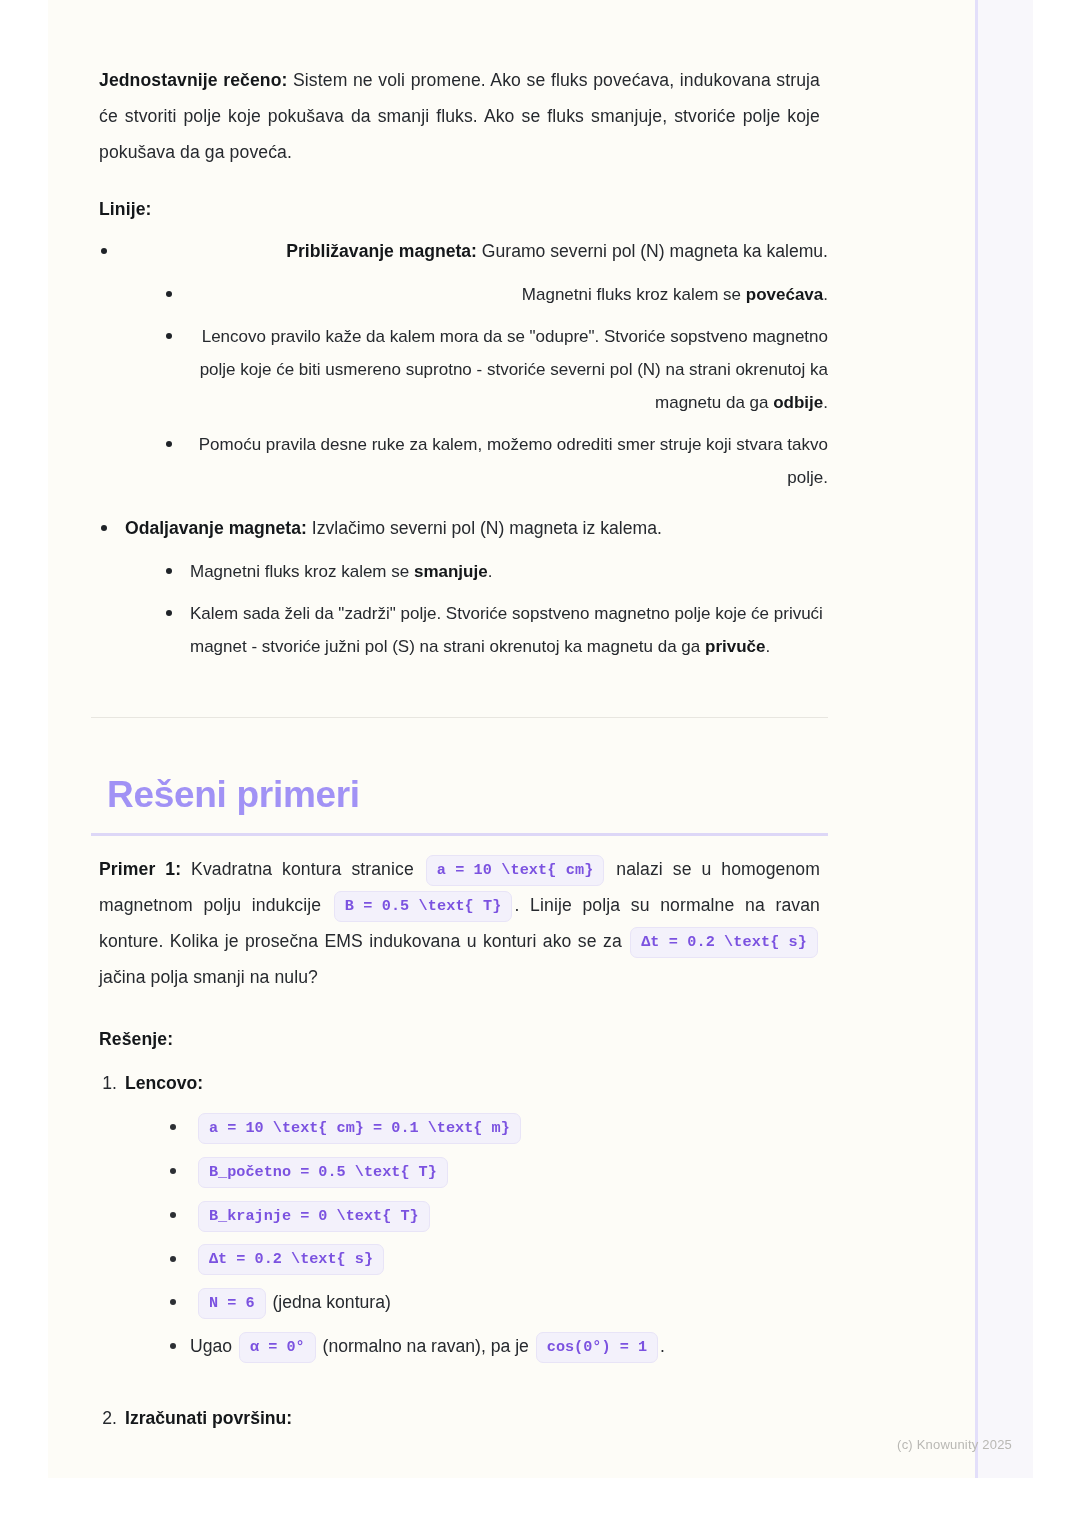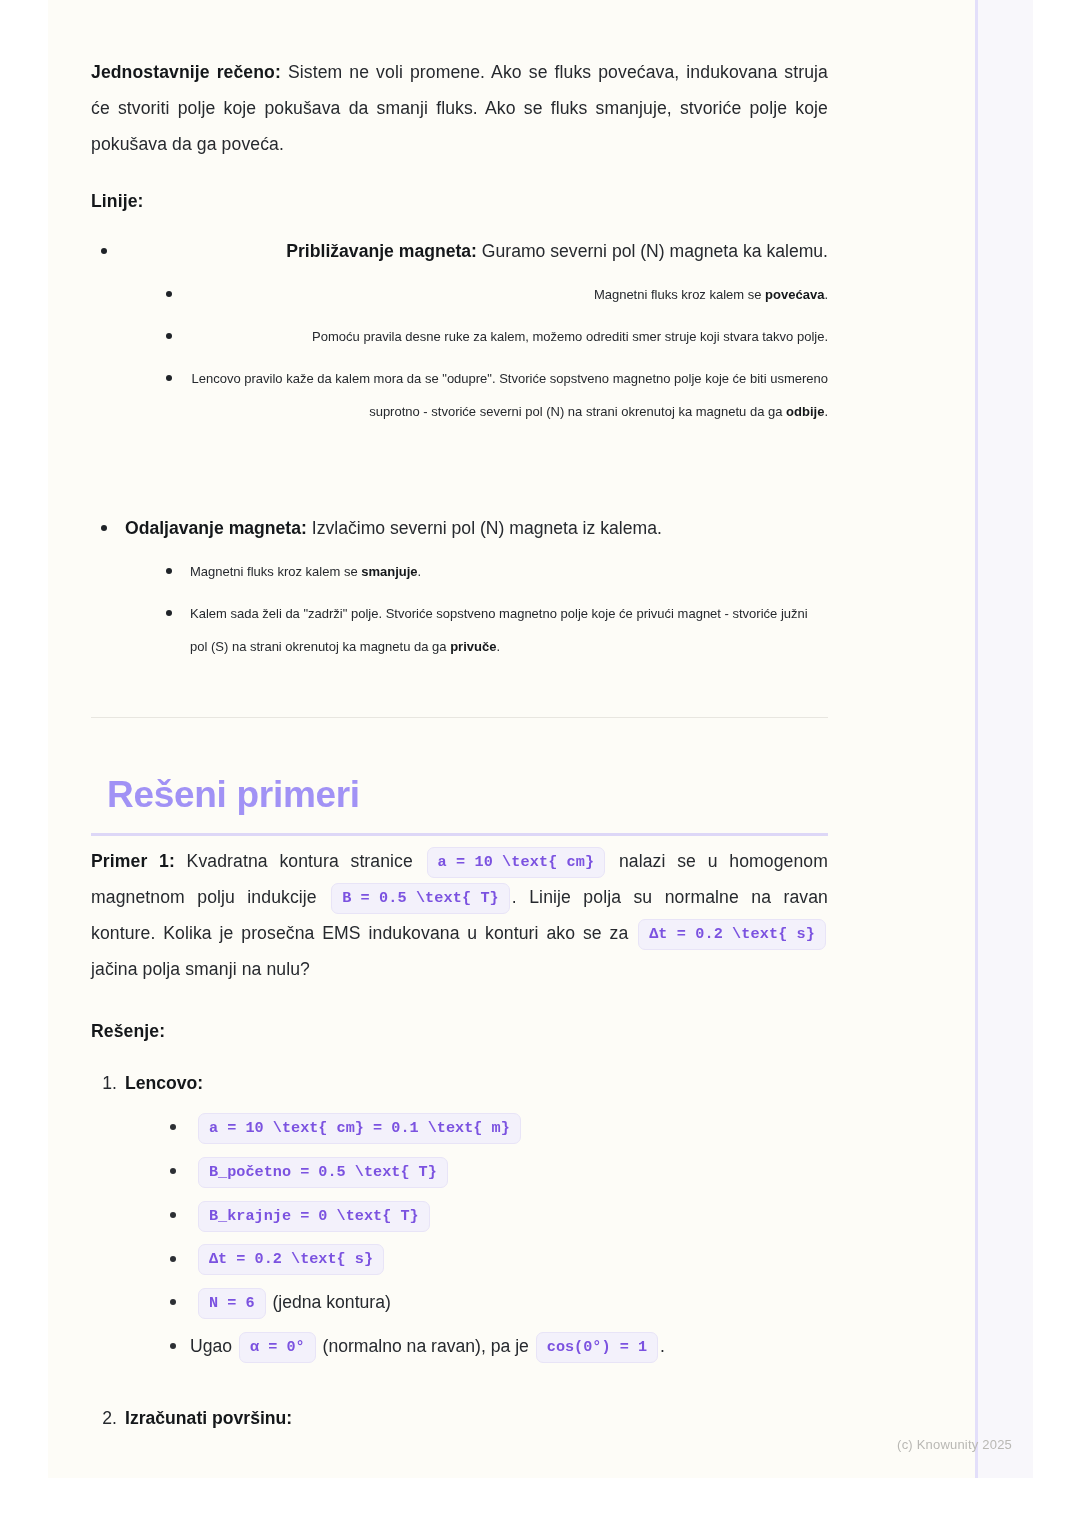--- a/index.html
+++ b/index.html
@@ -44,21 +44,21 @@
   
   #content {
     position: absolute;
     left: 91px;
     top: 0px;
     width: 737px;
     color: #1f2328;
   }
 
   p.para {
-    margin: 0;
+    margin: 8px;
     font-size: 17.6px;
     line-height: 36px;
     text-align: justify;
     color: #26292e;
     letter-spacing: 0.1px;
   }
   p.para.nojust { text-align: left; }
 
   strong, .b { font-weight: 700; color: #14171a; }
 
@@ -89,21 +89,21 @@
     left: 10px;
     top: 15px;
     width: 6px; height: 6px;
     border-radius: 50%;
     background: #1f2328;
   }
   ul.lvl2 { list-style: none; margin: 0 0 0 0; padding: 0; }
   ul.lvl2 > li {
     position: relative;
     padding-left: 34px;
-    font-size: 13px;
+    font-size: 17px;
     line-height: 33px;
     color: #26292e;
     margin-top: 9px;
   }
   ul.lvl2 > li > .bullet {
     position: absolute;
     left: 10px;
     top: 13px;
     width: 6px; height: 6px;
     border-radius: 50%;
@@ -224,24 +224,24 @@
     <ul class="lvl1">
       <li>
         <span class="bullet"></span>
         <strong>Približavanje magneta:</strong><span> Guramo severni pol (N) magneta ka kalemu.</span>
         <div class="sub-wrap">
           <ul class="lvl2">
             <li>
               <span class="bullet"></span><span>Magnetni fluks kroz kalem se </span><strong>povećava</strong><span>.</span>
             </li>
             <li>
+              <span class="bullet"></span><span>Lencovo pravilo kaže da kalem mora da se "odupre". Stvoriće sopstveno magnetno polje koje će biti usmereno suprotno - stvoriće severni pol (N) na strani okrenutoj ka magnetu da ga </span><strong>odbije</strong><span>.</span>
+            </li>
+            <li>
               <span class="bullet"></span><span>Pomoću pravila desne ruke za kalem, možemo odrediti smer struje koji stvara takvo polje.</span>
-            </li>
-            <li>
-              <span class="bullet"></span><span>Lencovo pravilo kaže da kalem mora da se "odupre". Stvoriće sopstveno magnetno polje koje će biti usmereno suprotno - stvoriće severni pol (N) na strani okrenutoj ka magnetu da ga </span><strong>odbije</strong><span>.</span>
             </li>
           </ul>
         </div>
       </li>
     </ul>
   </div>
 
   <div class="blk-list2">
     <ul class="lvl1">
       <li>

